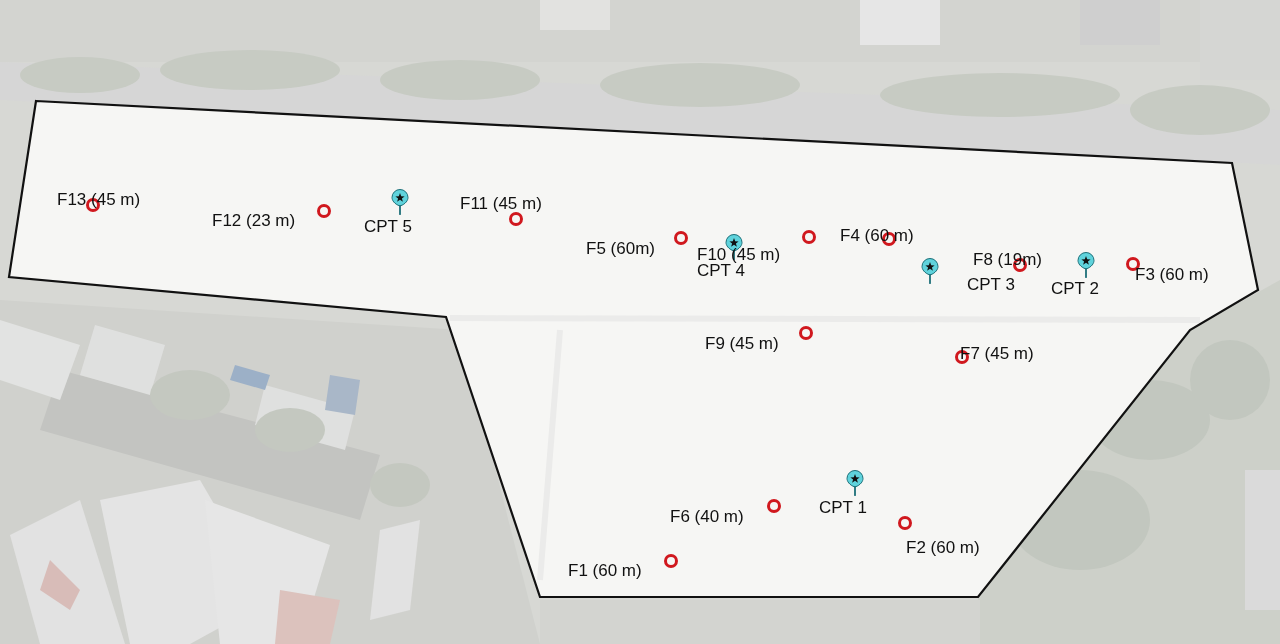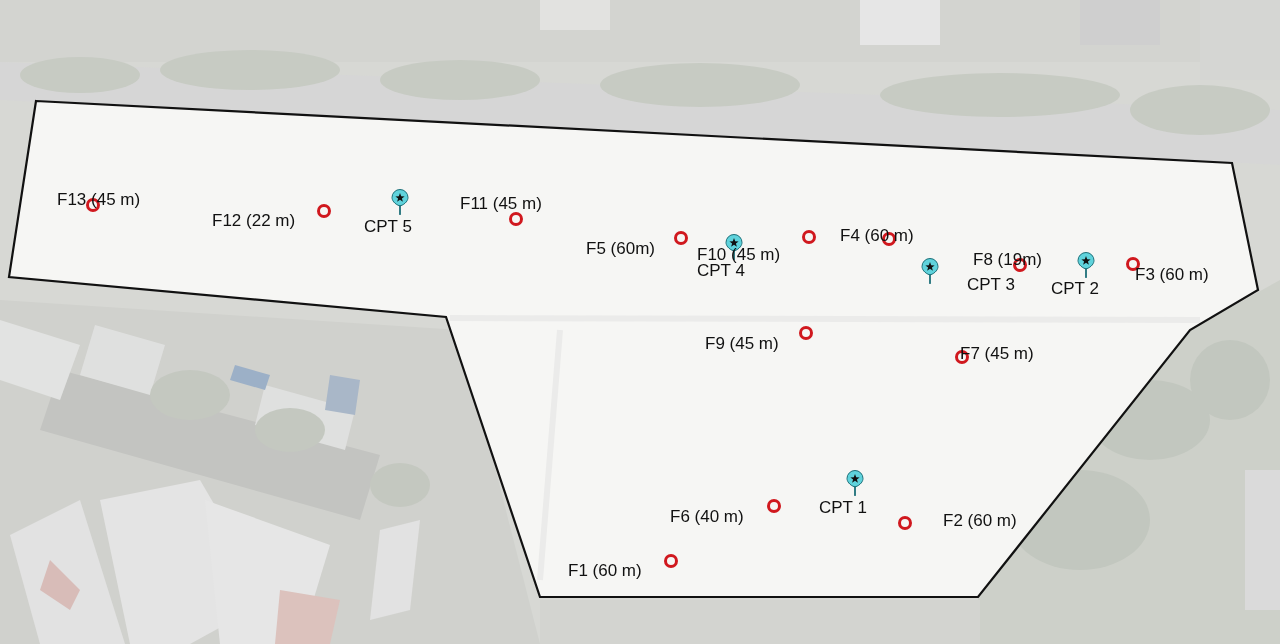--- a/index.html
+++ b/index.html
@@ -110,31 +110,31 @@
           <polygon points="9,4 10.2,7.3 13.6,7.4 10.9,9.4 11.9,12.7 9,10.7 6.1,12.7 7.1,9.4 4.4,7.4 7.8,7.3" fill="#111111"></polygon>
         </svg></div>
       <div class="marker cpt" style="left: 391px; top: 189px;"><svg width="18" height="26" viewBox="0 0 18 26">
           <path d="M9 25 L9 17 C3 15 1 11 1 8.5 A8 8 0 0 1 17 8.5 C17 11 15 15 9 17" fill="#5fd3dc" stroke="#1c6f78" stroke-width="1"></path>
           <line x1="9" y1="16" x2="9" y2="26" stroke="#1c6f78" stroke-width="1.6"></line>
           <polygon points="9,4 10.2,7.3 13.6,7.4 10.9,9.4 11.9,12.7 9,10.7 6.1,12.7 7.1,9.4 4.4,7.4 7.8,7.3" fill="#111111"></polygon>
         </svg></div>
     </div>
   <div id="layer-labels">
       <span class="label" style="left: 568px; top: 562px;">F1 (60 m)</span>
-      <span class="label" style="left: 906px; top: 512px; margin-left: 37px;">F2 (60 m)</span>
+      <span class="label" style="left: 906px; top: 539px;">F2 (60 m)</span>
       <span class="label" style="left: 1135px; top: 266px;">F3 (60 m)</span>
       <span class="label" style="left: 840px; top: 227px;">F4 (60 m)</span>
       <span class="label" style="left: 586px; top: 240px;">F5 (60m)</span>
       <span class="label" style="left: 670px; top: 508px;">F6 (40 m)</span>
       <span class="label" style="left: 912px; top: 345px; margin-left: 48px;">F7 (45 m)</span>
       <span class="label" style="left: 973px; top: 251px;">F8 (19m)</span>
       <span class="label" style="left: 705px; top: 335px;">F9 (45 m)</span>
       <span class="label" style="left: 697px; top: 246px;">F10 (45 m)</span>
       <span class="label" style="left: 460px; top: 195px;">F11 (45 m)</span>
-      <span class="label" style="left: 212px; top: 212px;">F12 (22 m)</span>
+      <span class="label" style="left: 212px; top: 212px;">F12 (23 m)</span>
       <span class="label" style="left: 37px; top: 191px; margin-left: 20px;">F13 (45 m)</span>
       <span class="label" style="left: 819px; top: 499px;">CPT 1</span>
       <span class="label" style="left: 1051px; top: 280px;">CPT 2</span>
       <span class="label" style="left: 930px; top: 276px; margin-left: 37px;">CPT 3</span>
       <span class="label" style="left: 697px; top: 262px;">CPT 4</span>
       <span class="label" style="left: 364px; top: 218px;">CPT 5</span>
     </div>
 </div>
 
 </body></html>

